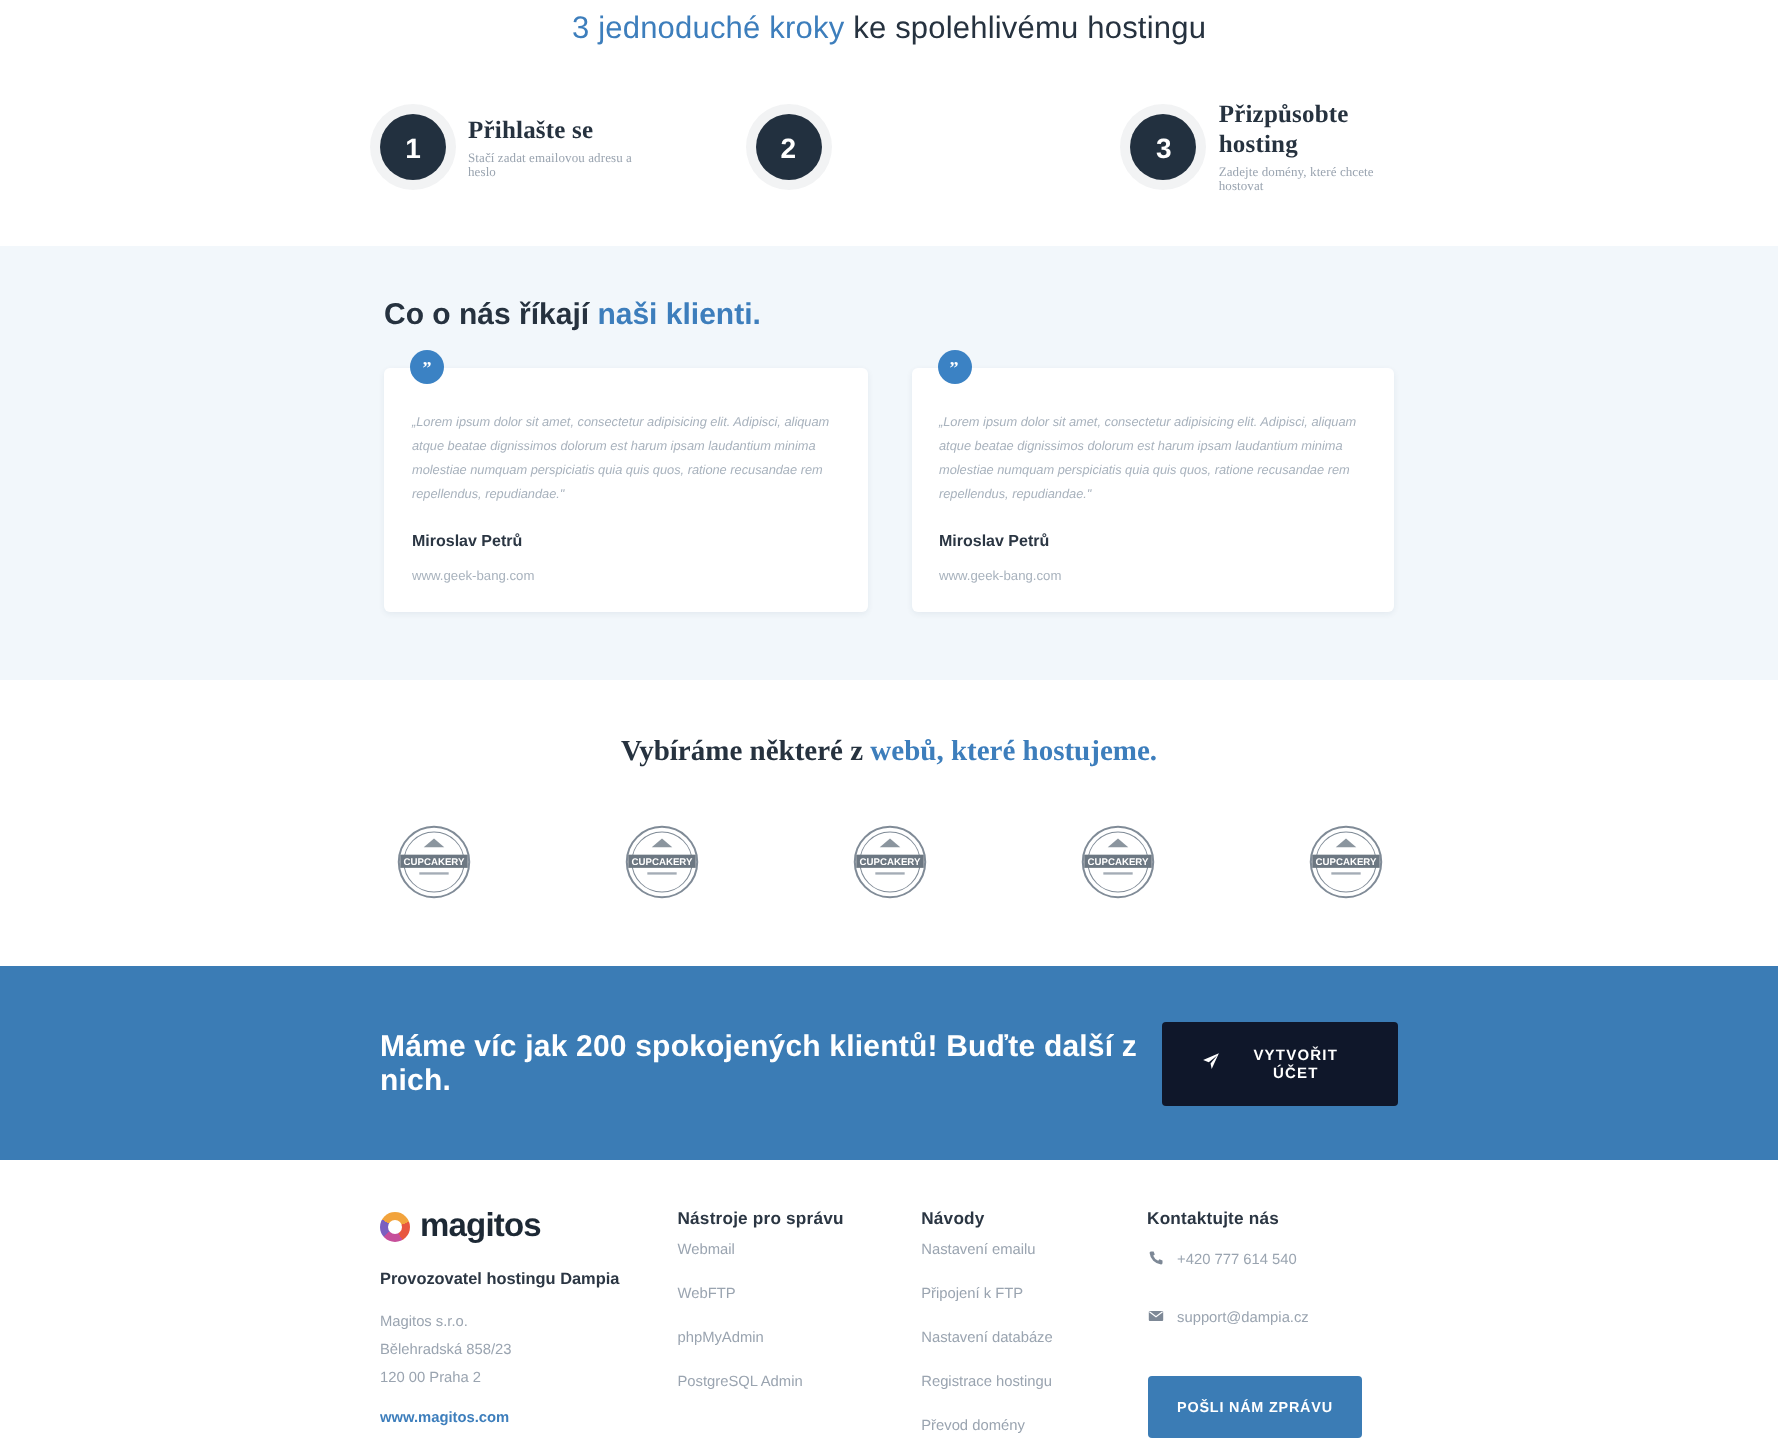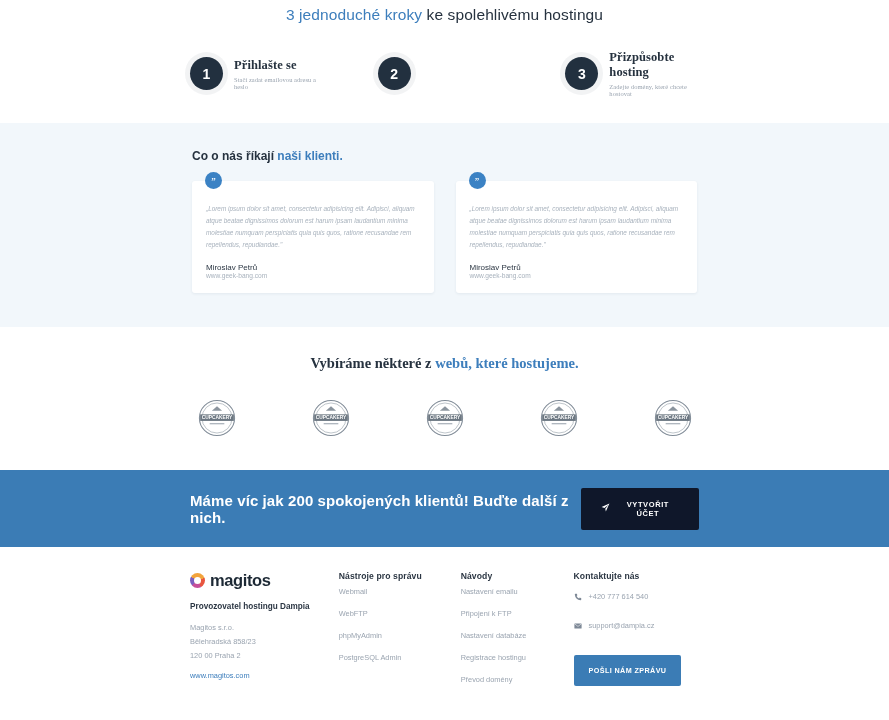--- a/index.html
+++ b/index.html
@@ -38,21 +38,21 @@
     box-shadow: 0 0 0 5px rgba(34,48,63,.06);
   }
   .step-text { display: flex; flex-direction: column; gap: 3px; font-family: Liberation Serif, serif; }
   .step-title { font-size: 12.5px; color: #26323f; font-weight: 700; letter-spacing: .1px; }
   .step-sub { font-size: 6.5px; color: #9aa4b0; letter-spacing: .05px; }
 
   
   .testi-section { background: #f2f7fb; padding: 26px 0 34px 0; }
   .testi-head {
     padding-left: 192px;
-    font-size: 12px;
+    font-size: 15px;
     color: #26323f;
     margin-bottom: 18px;
   }
   .testi-row { display: flex; gap: 22px; padding: 0 192px; }
   .testi-card {
     position: relative;
     background: #fff;
     border-radius: 3px;
     width: 243px;
     padding: 22px 14px 14px 14px;
@@ -63,33 +63,33 @@
     width: 17px; height: 17px; border-radius: 50%;
     background: #3b82c4; color: #fff;
     font-size: 9px; font-weight: 700;
     display: flex; align-items: center; justify-content: center;
     font-family: "Liberation Serif", serif;
   }
   .testi-body {
     font-size: 6.4px; line-height: 1.85; color: #a8b2bd;
     font-style: italic; margin-bottom: 13px;
   }
-  .testi-name { font-size: 8px; color: #2b3643; font-weight: 400; margin-bottom: 0; }
+  .testi-name { font-size: 8px; color: #2b3643; font-weight: 700; margin-bottom: 10px; }
   .testi-site { font-size: 6.6px; color: #a8b2bd; }
 
   
   .logos-section { background: #fff; padding: 28px 0 32px 0; }
   .logos-head { text-align: center; font-size: 14.5px; color: #26323f; margin-bottom: 26px; font-family: Liberation Serif, serif; }
   .logos-row { display: flex; justify-content: center; gap: 70px; }
   .logo-badge { width: 44px; height: 40px; position: relative; opacity: .78; }
 
   
   .cta-section {
     background: #3b7cb5;
-    height: 77px;
+    height: 97px;
     display: flex; align-items: center;
     padding: 0 190px;
     justify-content: space-between;
   }
   .cta-text { color: #fff; font-size: 15px; font-weight: 700; letter-spacing: .1px; }
   .cta-btn {
     background: #0f172a; color: #fff; border: 0;
     font-size: 7.5px; font-weight: 700; letter-spacing: .6px;
     padding: 12px 20px; border-radius: 2px;
     display: flex; align-items: center; gap: 7px;
@@ -113,21 +113,21 @@
                      #c64f9a 150deg 230deg, #7b5fc0 230deg 300deg, #f2a33c 300deg 360deg);
     position: relative;
   }
   .brand-ring::after {
     content: ""; position: absolute; inset: 4px;
     background: #fff; border-radius: 50%;
   }
   .brand-name { font-size: 16.5px; font-weight: 700; color: #1d2935; letter-spacing: -.4px; }
   .brand-tag { font-size: 8.2px; font-weight: 700; color: #2b3643; margin-bottom: 10px; }
   .addr-line { font-size: 7.4px; color: #9aa4b0; line-height: 1.85; }
-  .addr-site { font-size: 7.4px; color: #3d7ebc; margin-top: 9px; display: block; text-decoration: none; font-weight: 400; }
+  .addr-site { font-size: 7.4px; color: #3d7ebc; margin-top: 9px; display: block; text-decoration: none; font-weight: 700; }
 
   .col-title { font-size: 8.6px; font-weight: 700; color: #2b3643; margin-bottom: 6px; letter-spacing: .1px; }
   .col-link {
     display: block; font-size: 7.4px; color: #9aa4b0;
     text-decoration: none; margin-bottom: 13px;
   }
   .contact-line { display: flex; align-items: center; gap: 7px; margin-bottom: 11px; }
   .contact-txt { font-size: 7.4px; color: #9aa4b0; }
   .msg-btn {
     margin-top: 10px; background: #3b7cb5; color: #fff; border: 0;

